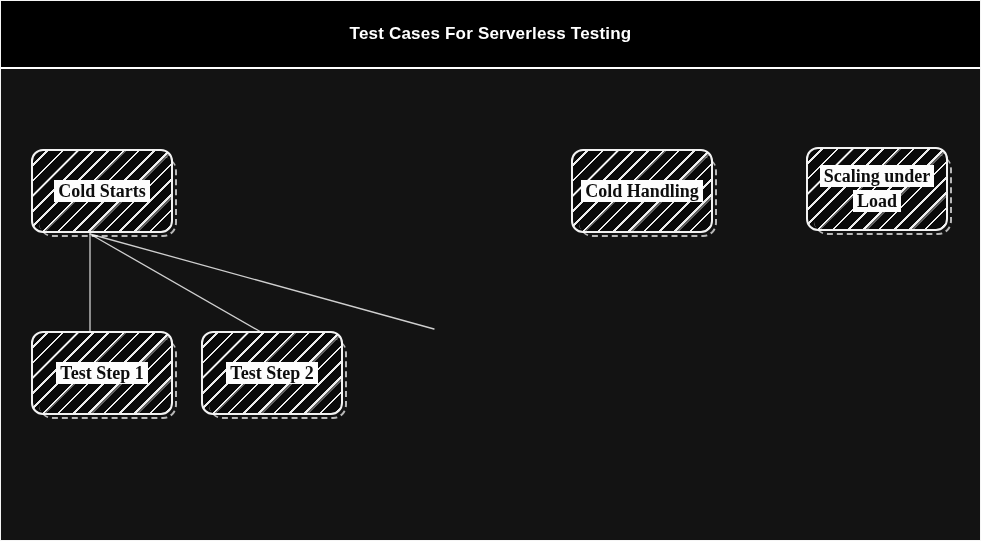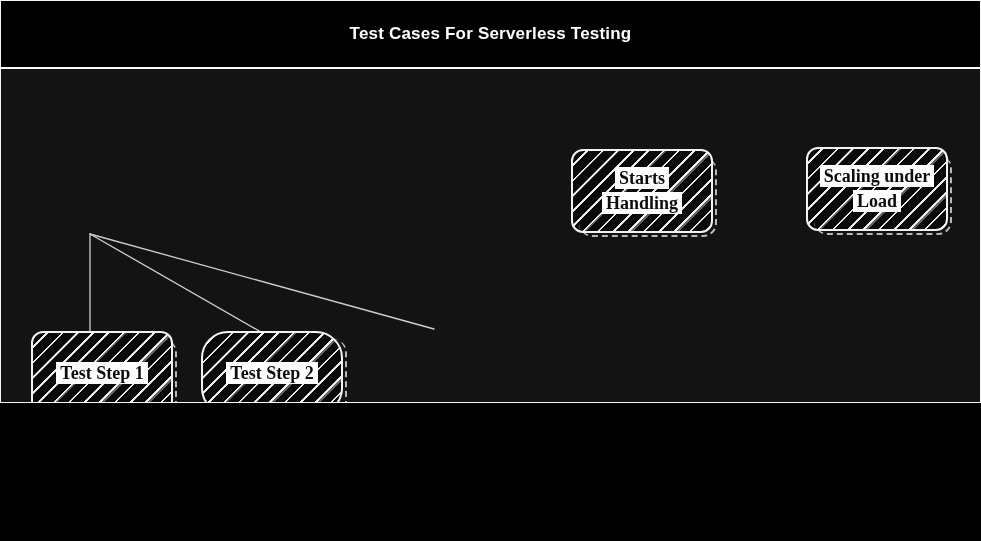--- a/index.html
+++ b/index.html
@@ -1,21 +1,21 @@
 <!DOCTYPE html>
 <html><head>
 <meta charset="utf-8">
 <style>
   html, body { margin: 0; padding: 0; background: #000; }
   * { box-sizing: border-box; }
 
   .page {
     position: relative;
     width: 981px;
-    height: 403px;
+    height: 541px;
     background: #131313;
     border: 1px solid #f5f5f5;
     overflow: hidden;
     font-family: "Liberation Sans", sans-serif;
   }
 
   .title-bar {
     position: absolute;
     left: 0; top: 0;
     width: 100%;
@@ -104,45 +104,50 @@
     z-index: 2;
   }
 
   
   .pos-cold-starts        { left: 30px;  top: 78px; }
   .pos-concurrent         { left: 310px; top: 78px; }
   .pos-error-handling     { left: 570px; top: 78px; }
   .pos-scaling-under-load { left: 805px; top: 76px; }
   
   .pos-test-step-1 { left: 30px;  top: 260px; }
-  .pos-test-step-2 { left: 200px; top: 260px; border-radius: 27px; }
+  .pos-test-step-2 { left: 200px; top: 260px; }
   .pos-test-step-3 { left: 370px; top: 260px; }
 </style>
 </head>
 <body>
 
 <div class="page">
 
   <header class="title-bar">
     <h1>Test Cases For Serverless Testing</h1>
   </header>
 
   <main class="diagram">
 
     <svg class="edges-svg" viewBox="0 0 979 469" xmlns="http://www.w3.org/2000/svg">
       <line class="edge" x1="89" y1="163" x2="89" y2="261"></line>
       <line class="edge" x1="89" y1="163" x2="260" y2="261"></line>
       <line class="edge" x1="89" y1="163" x2="433" y2="258"></line>
     </svg>
 
+    <div class="node pos-cold-starts">
+      <div class="node-label-wrap">
+        <span class="node-label">Cold Starts</span>
+      </div>
+    </div>
 
 
     <div class="node pos-error-handling">
       <div class="node-label-wrap">
-        <span class="node-label">Starts Handling</span>
+        <span class="node-label">Cold Handling</span>
       </div>
     </div>
 
     <div class="node pos-scaling-under-load">
       <div class="node-label-wrap">
         <span class="node-label">Scaling under Load</span>
       </div>
     </div>
 
     <div class="node pos-test-step-1">

